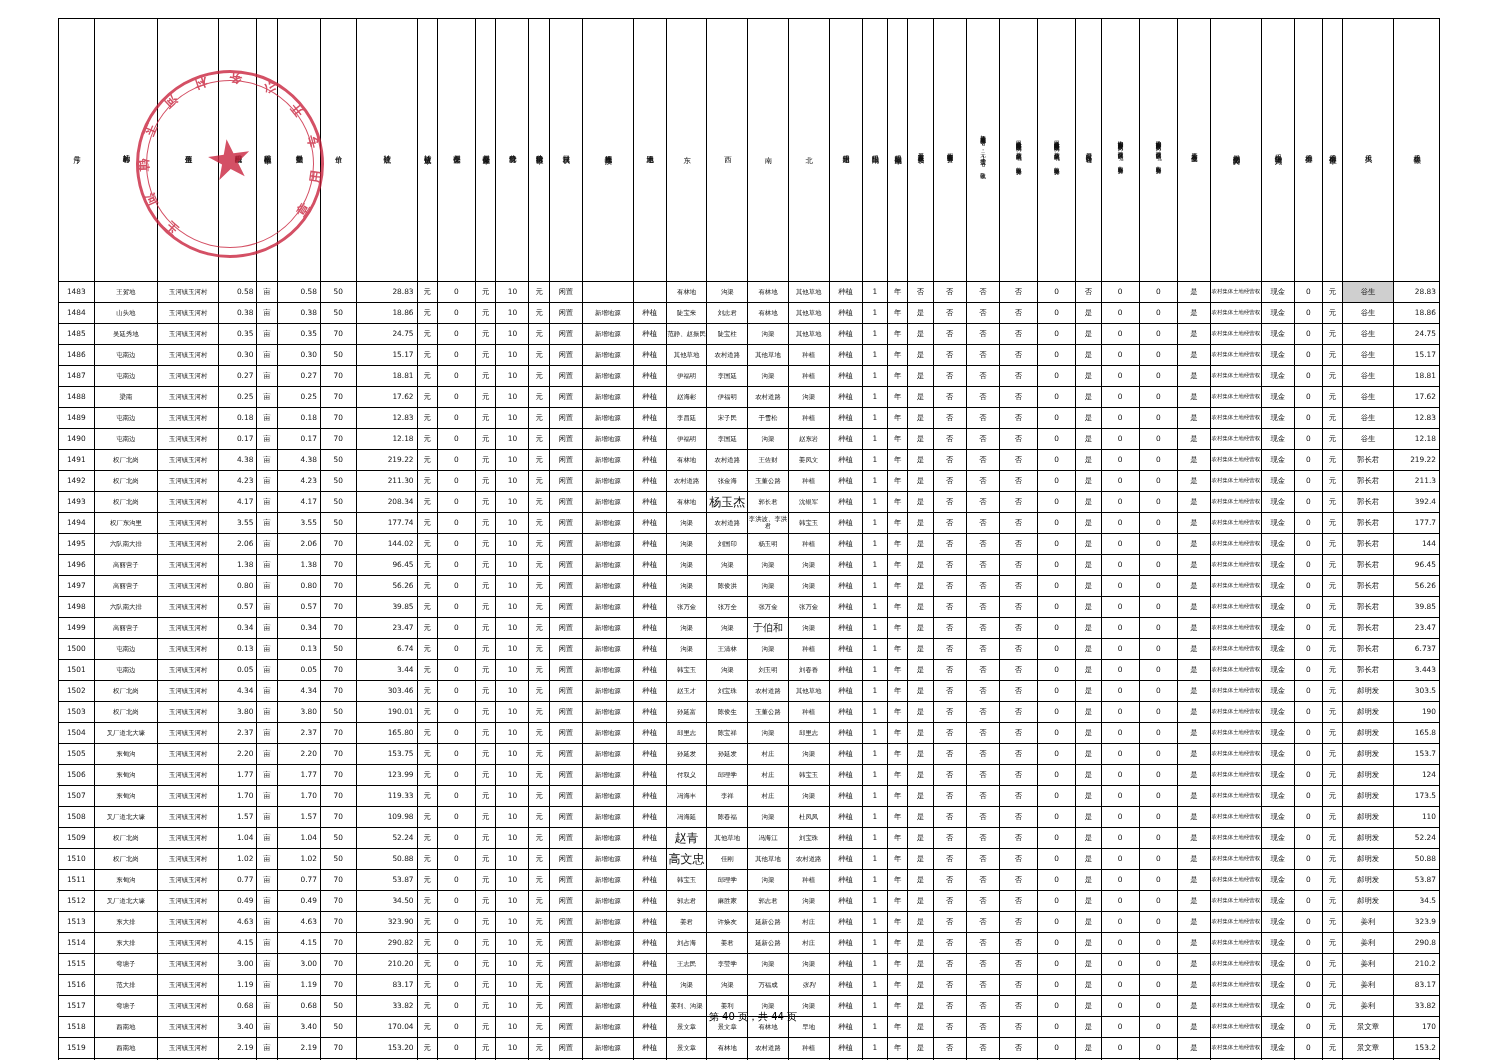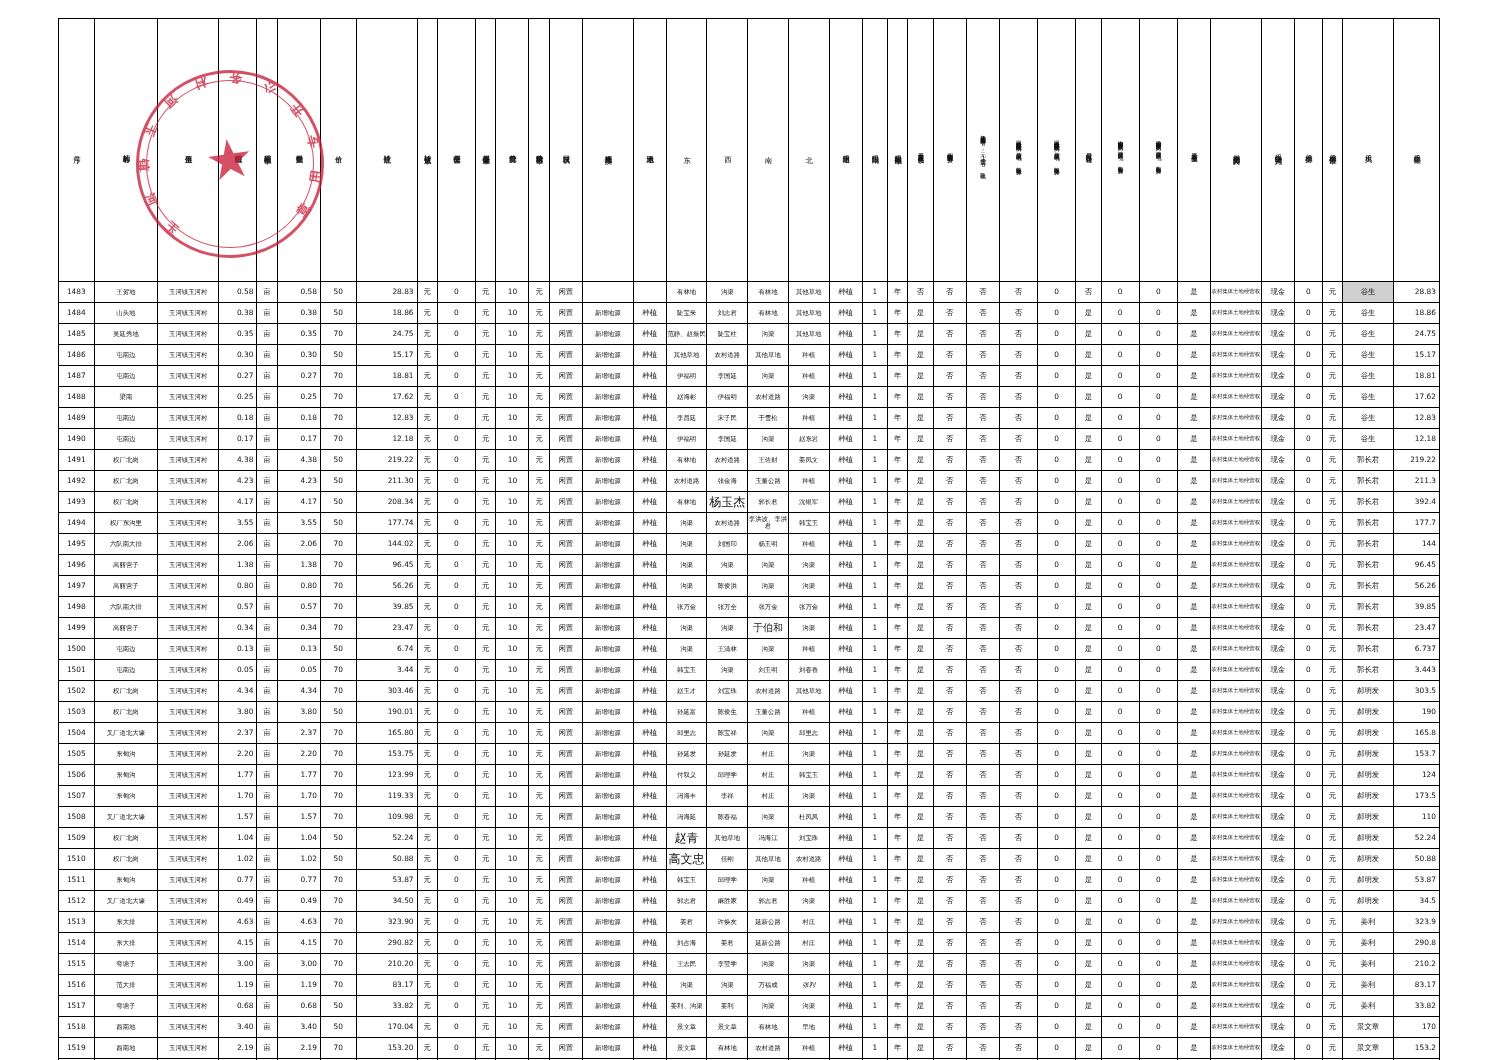--- a/index.html
+++ b/index.html
@@ -1794,13 +1794,14 @@
           <td style="font-size: 5.4px;">农村集体土地经营权</td>
           <td>现金</td>
           <td>0</td>
           <td>元</td>
           <td>景文章</td>
           <td class="num">37.01</td>
         </tr>
       </tbody>
   </table>
 
+  <div id="footer">第 40 页，共 44 页</div>
 </div>
 
 </body></html>

